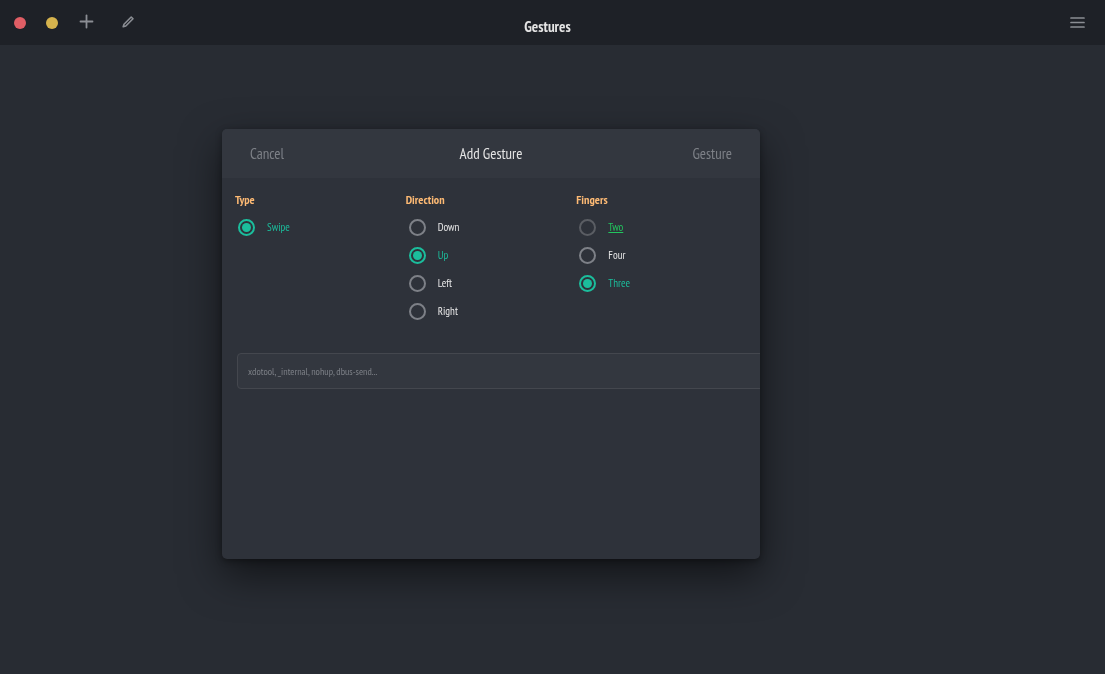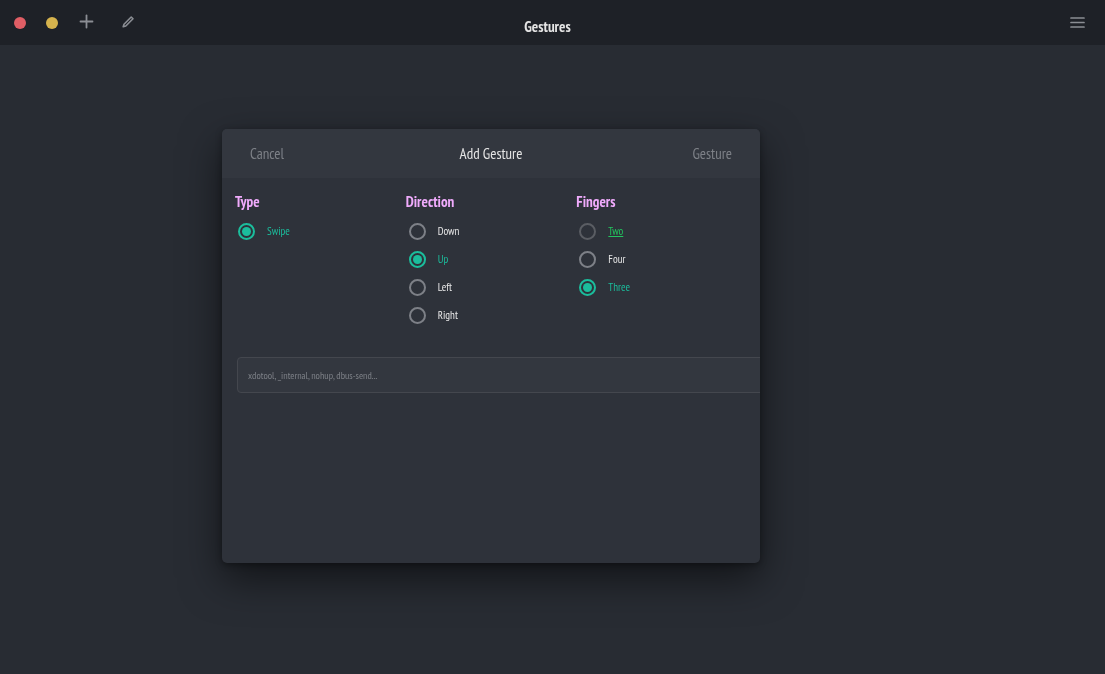--- a/index.html
+++ b/index.html
@@ -74,21 +74,21 @@
 
     .dlg-body { padding: 14px 13px 20px 13px; }
 
     .columns {
       display: flex;
       gap: 0;
       margin-bottom: 18px;
     }
     .col { flex: 1 1 0; min-width: 0; }
     .col h4 {
-      font-weight: 700; font-size: 15px; color: #f0abfc;
+      font-weight: 700; font-size: 12px; color: #fdba74;
       margin: 0 0 6px 0;
     }
     .radio-row {
       display: flex; align-items: center;
       height: 28px;
       cursor: pointer;
     }
     .radio-row.disabled { cursor: default; }
     .radio-ind {
       width: 17px; height: 17px; border-radius: 50%;

